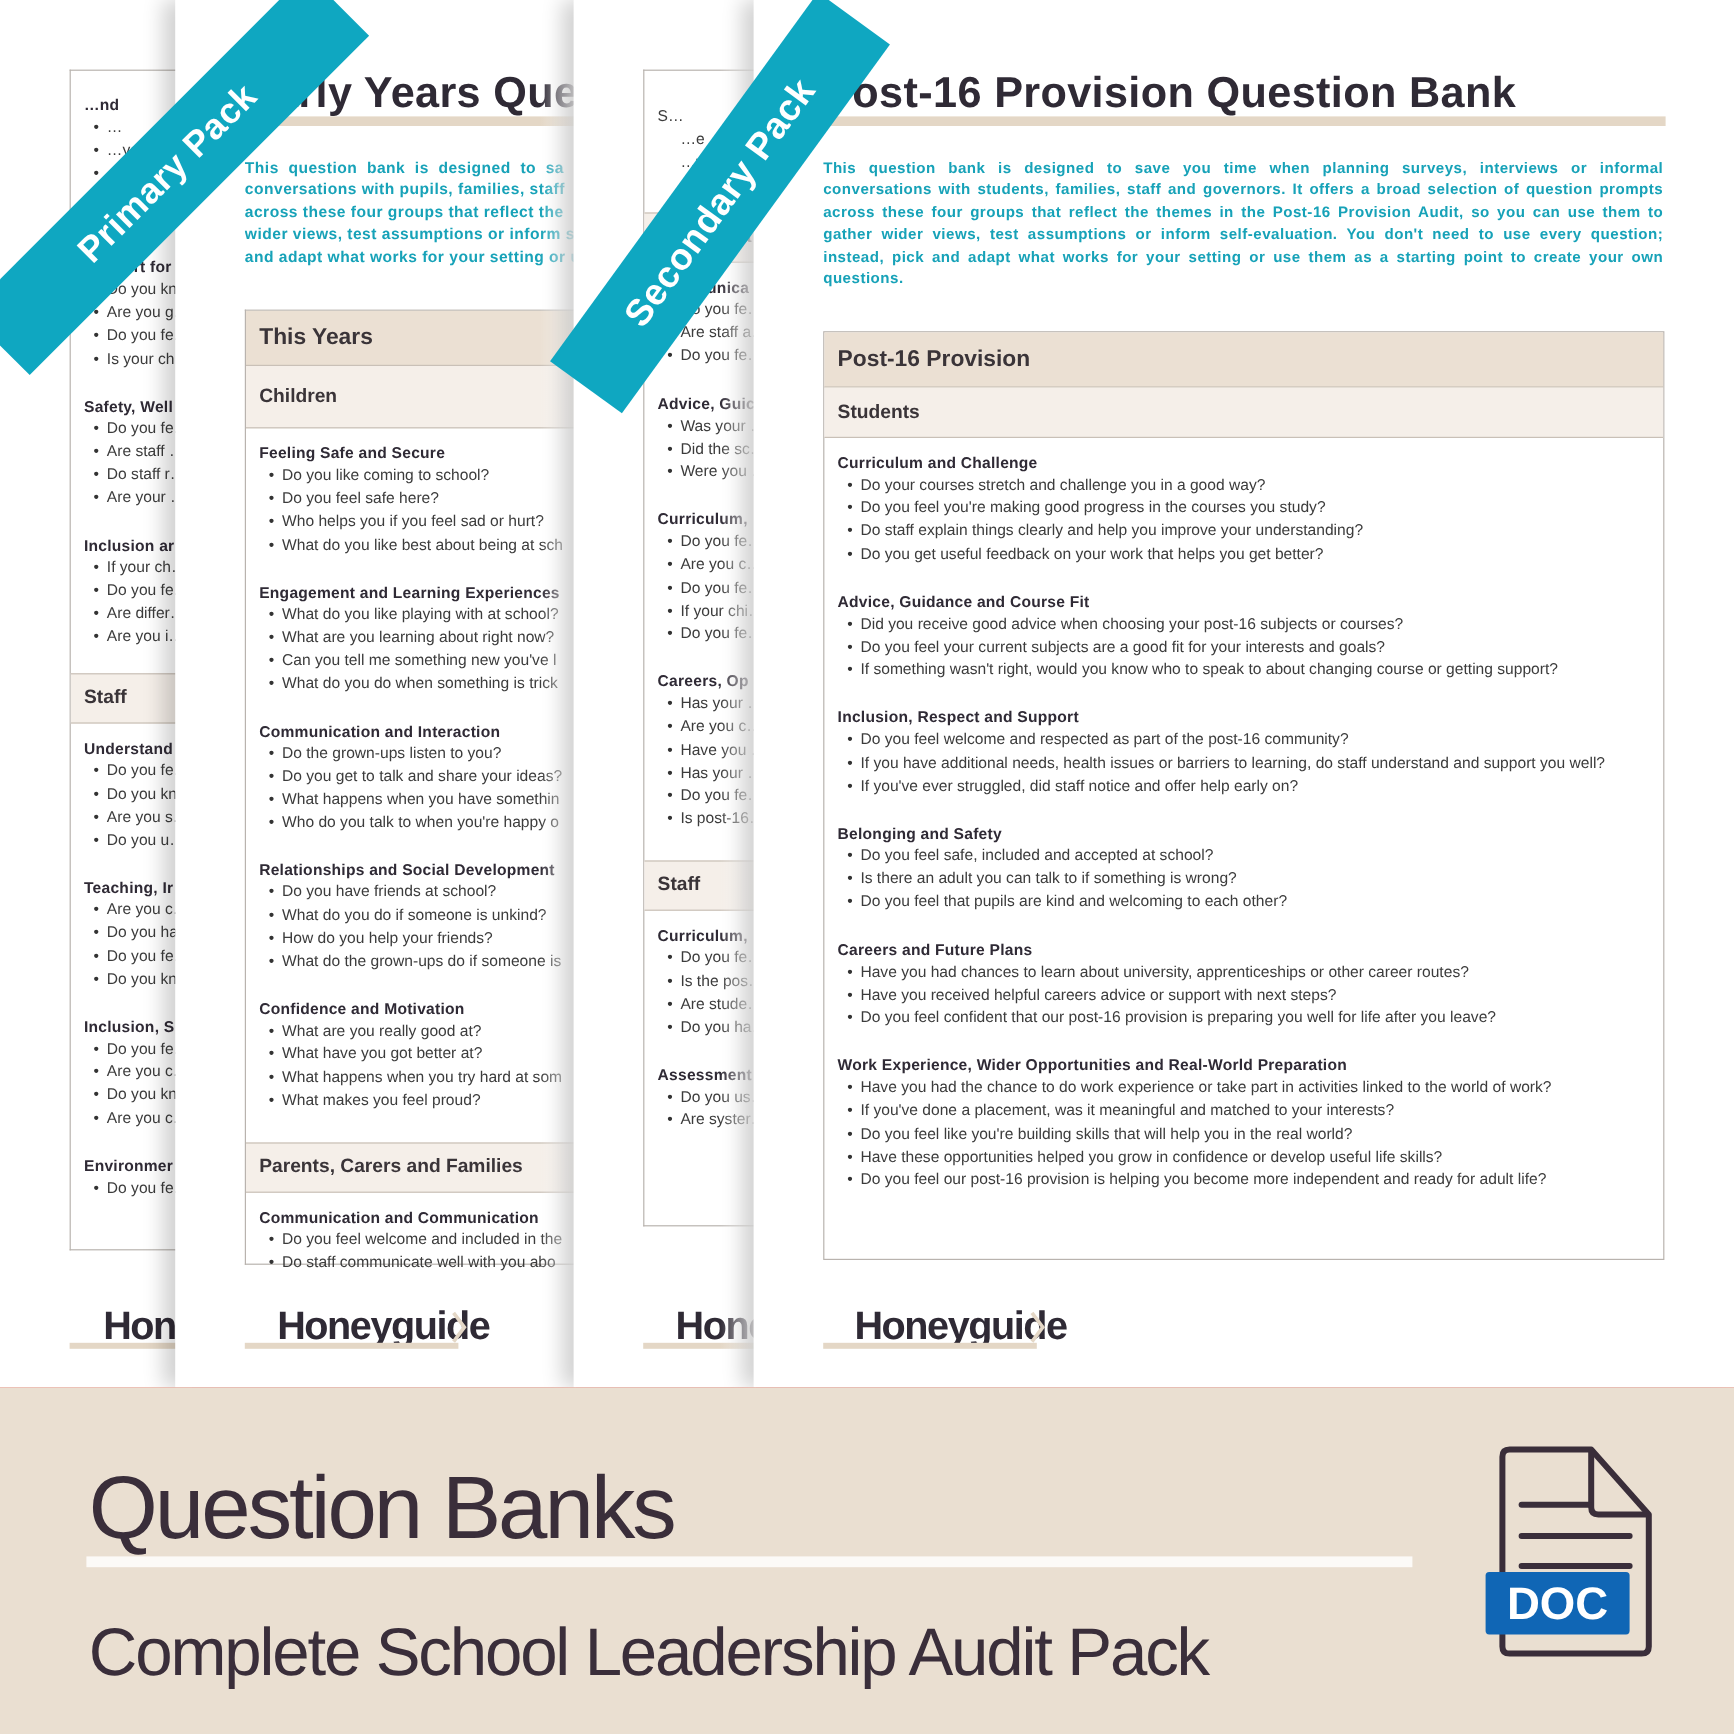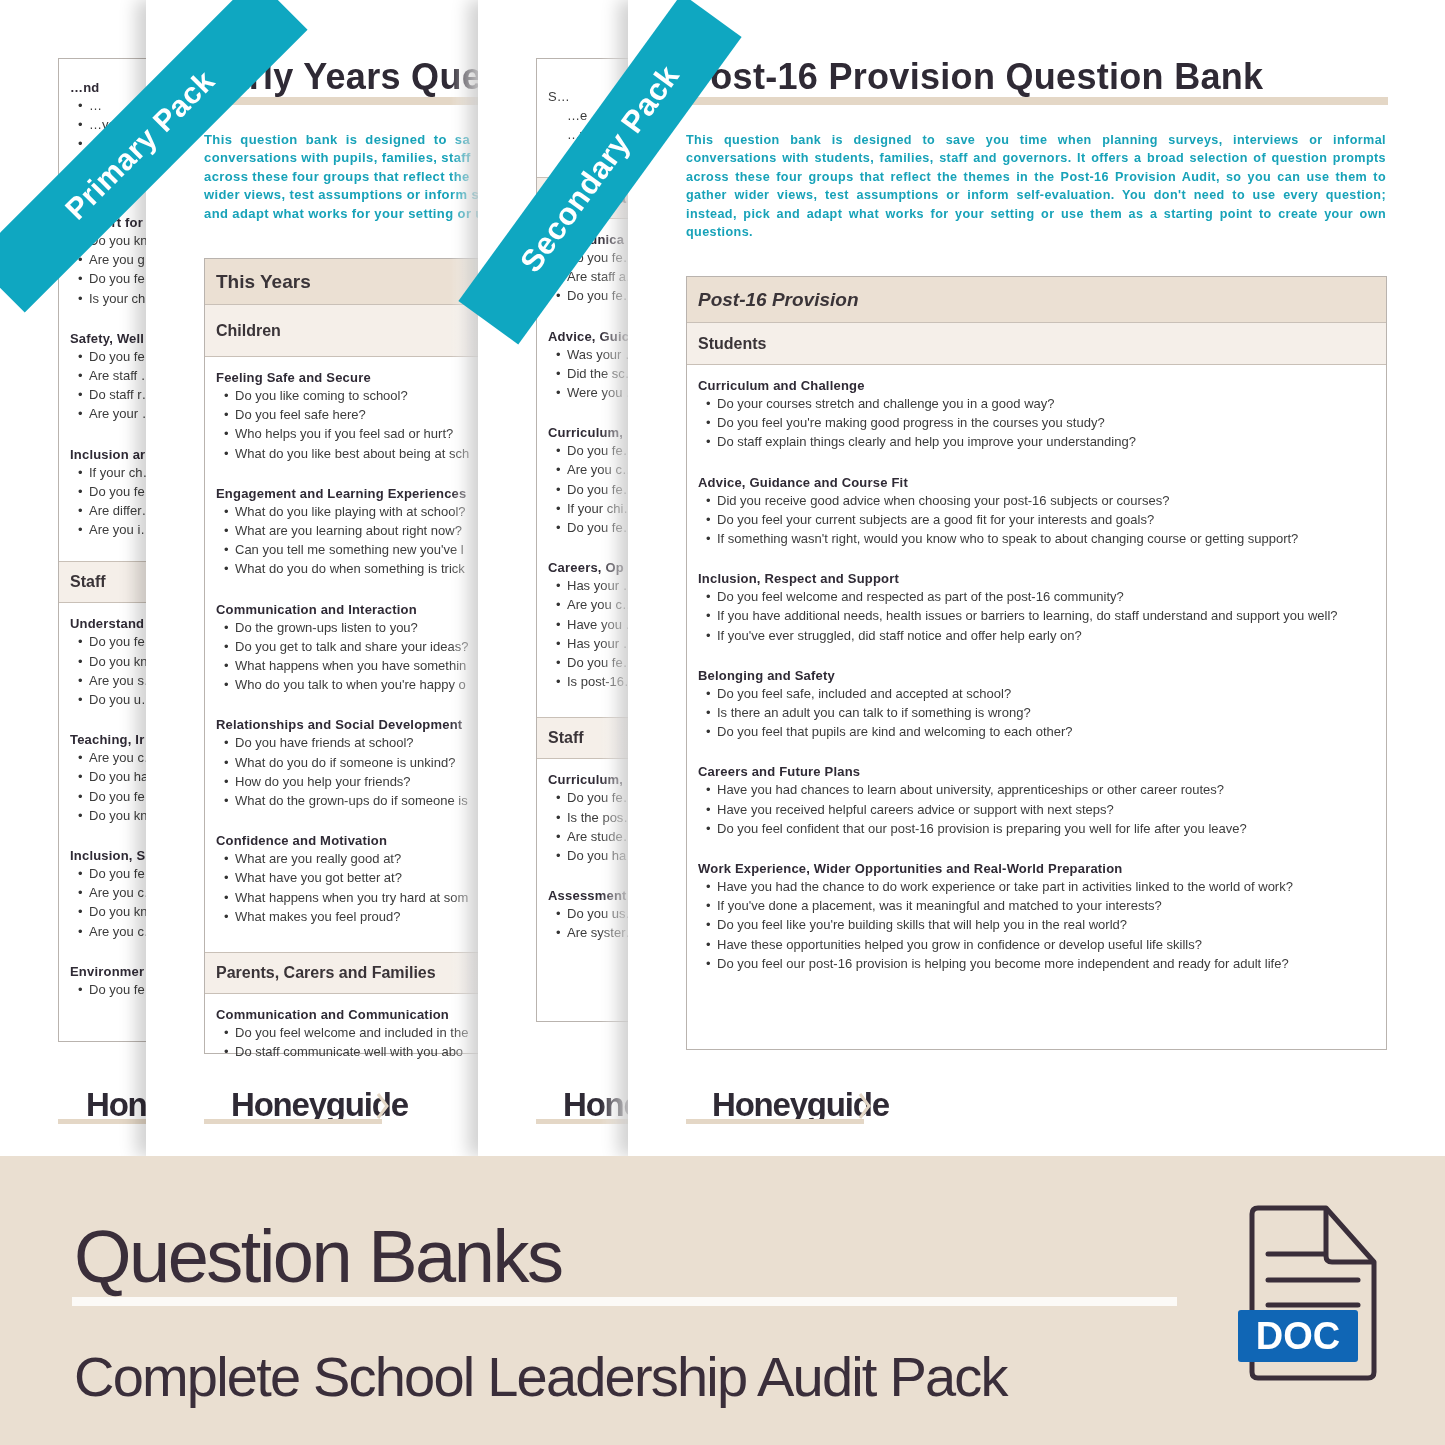--- a/index.html
+++ b/index.html
@@ -276,29 +276,30 @@
     <div class="logo" style="left:57px; top:1086px;">Honey</div>
     <div class="logo-under" style="left:58px; top:1119px; width:100px;"></div>
     <div class="fade-right" style="left:122px;"></div>
   </div>
 
   <div class="page shadowed" style="left:628px; width:817px;">
     <div class="page-title" style="left:58px; top:56px;">Post-16 Provision Question Bank</div>
     <div class="title-rule" style="left:56px; top:97px; width:704px;"></div>
     <div class="intro" style="left:58px; top:131px; width:700px; font-size:12.6px;">This question bank is designed to save you time when planning surveys, interviews or informal conversations with students, families, staff and governors. It offers a broad selection of question prompts across these four groups that reflect the themes in the Post-16 Provision Audit, so you can use them to gather wider views, test assumptions or inform self-evaluation. You don't need to use every question; instead, pick and adapt what works for your setting or use them as a starting point to create your own questions.</div>
     <div class="qbox" style="left:58px; top:276px; width:701px; height:774px;">
-      <div class="qbox-head" style="height:46px;font-style:italic;">Post-16 Provision</div>
+      <div class="qbox-head" style="height:46px;">Post-16 Provision</div>
       <div class="qbox-sub" style="height:42px;">Students</div>
       <div class="qbox-body" id="p16-body">
           <div class="section">
             <h4>Curriculum and Challenge</h4>
             <ul>
               <li>Do your courses stretch and challenge you in a good way?</li>
               <li>Do you feel you're making good progress in the courses you study?</li>
               <li>Do staff explain things clearly and help you improve your understanding?</li>
+              <li>Do you get useful feedback on your work that helps you get better?</li>
             </ul>
           </div>
           <div class="section">
             <h4>Advice, Guidance and Course Fit</h4>
             <ul>
               <li>Did you receive good advice when choosing your post-16 subjects or courses?</li>
               <li>Do you feel your current subjects are a good fit for your interests and goals?</li>
               <li>If something wasn't right, would you know who to speak to about changing course or getting support?</li>
             </ul>
           </div>

